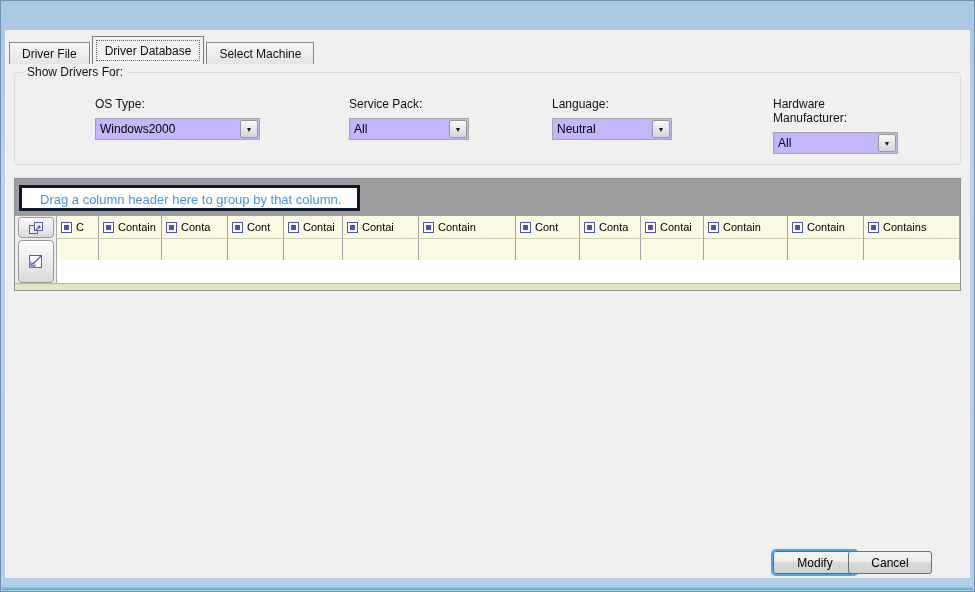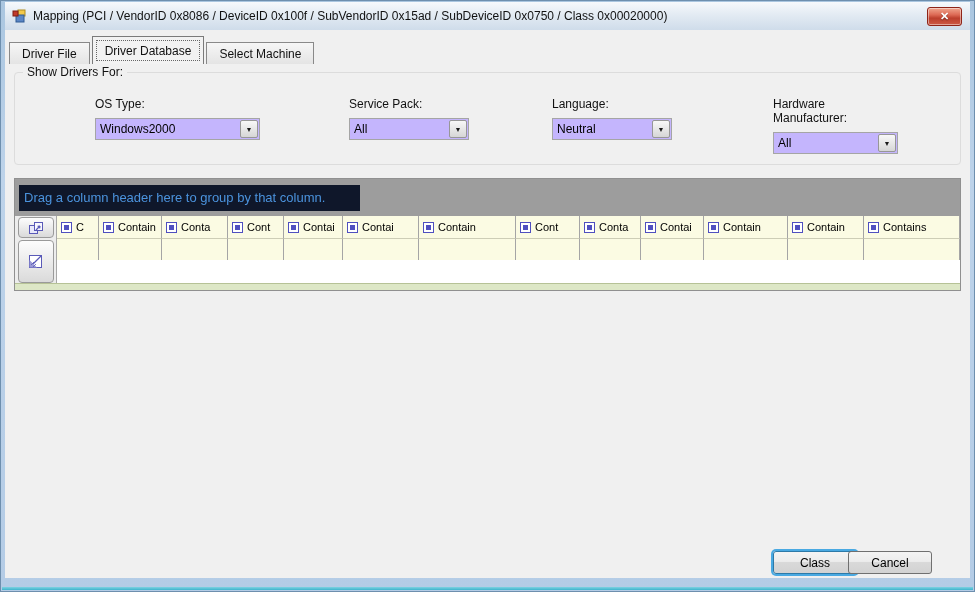--- a/index.html
+++ b/index.html
@@ -86,22 +86,22 @@
   .field.f3 { left:758px; width:125px; }
 
   
   .grid {
     position:absolute; left:9px; top:148px; width:947px;
     border:1px solid #909090; background:#fff;
   }
   .group-panel { height:37px; background:#9d9d9d; position:relative; }
   .drag-box {
     position:absolute; left:4px; top:6px; width:341px; height:26px;
-    background:#0f172a; border:1px solid #0f172a;
-    color:#4b93dd; font-size:13px; line-height:24px; padding-left:4px;
+    background:#ffffff; border:3px solid #0f172a;
+    color:#4b93dd; font-size:13px; line-height:24px; padding-left:18px;
     white-space:nowrap; overflow:hidden;
   }
   .grid-rows { display:flex; }
   .ind-col {
     width:42px; flex:0 0 auto; background:#ededed;
     border-right:1px solid #a8a8a8;
     display:flex; flex-direction:column; align-items:center; padding-top:1px;
   }
   .ind-btn {
     width:36px; border:1px solid #9a9a9a; border-radius:4px;
@@ -140,31 +140,20 @@
     background:linear-gradient(#f4f4f4, #ececec 45%, #d9d9d9 50%, #d2d2d2);
   }
   .btn.default { left:768px; border-color:#2d7aa8; box-shadow:0 0 0 2px #49a9e2; }
   .btn.cancel { left:843px; }
 </style>
 </head>
 <body>
 
 <div class="window">
 
-  <div class="titlebar">
-    <svg class="app-icon" viewBox="0 0 16 16">
-      <rect x="7" y="2" width="7" height="6" fill="#f3c94b" stroke="#b08c1e" stroke-width="1"></rect>
-      <rect x="5" y="7" width="8" height="7" fill="#5b86c5" stroke="#2f5a93" stroke-width="1"></rect>
-      <rect x="2" y="3" width="5" height="5" fill="#c03a2b" stroke="#7e1f14" stroke-width="1"></rect>
-    </svg>
-    <span class="title-text">Mapping (PCI / VendorID 0x8086 / DeviceID 0x100f / SubVendorID 0x15ad / SubDeviceID 0x0750 / Class 0x00020000)</span>
-    <div class="close-btn">
-      <span>✕</span>
-    </div>
-  </div>
 
   <div class="body">
 
     <div class="tabs">
       <div class="tab">
         <span>Driver File</span>
       </div>
       <div class="tab active">
         <span>Driver Database</span>
       </div>
@@ -307,17 +296,17 @@
               <div class="icell" style="width: 63px;"></div>
               <div class="icell" style="width: 84px;"></div>
               <div class="icell" style="width: 76px;"></div>
               <div class="icell last" style="width: 98px;"></div>
             </div>
         </div>
       </div>
       <div class="green-strip"></div>
     </div>
 
-    <button class="btn default">Class</button>
+    <button class="btn default">Modify</button>
     <button class="btn cancel">Cancel</button>
 
   </div>
 </div>
 
 </body></html>

